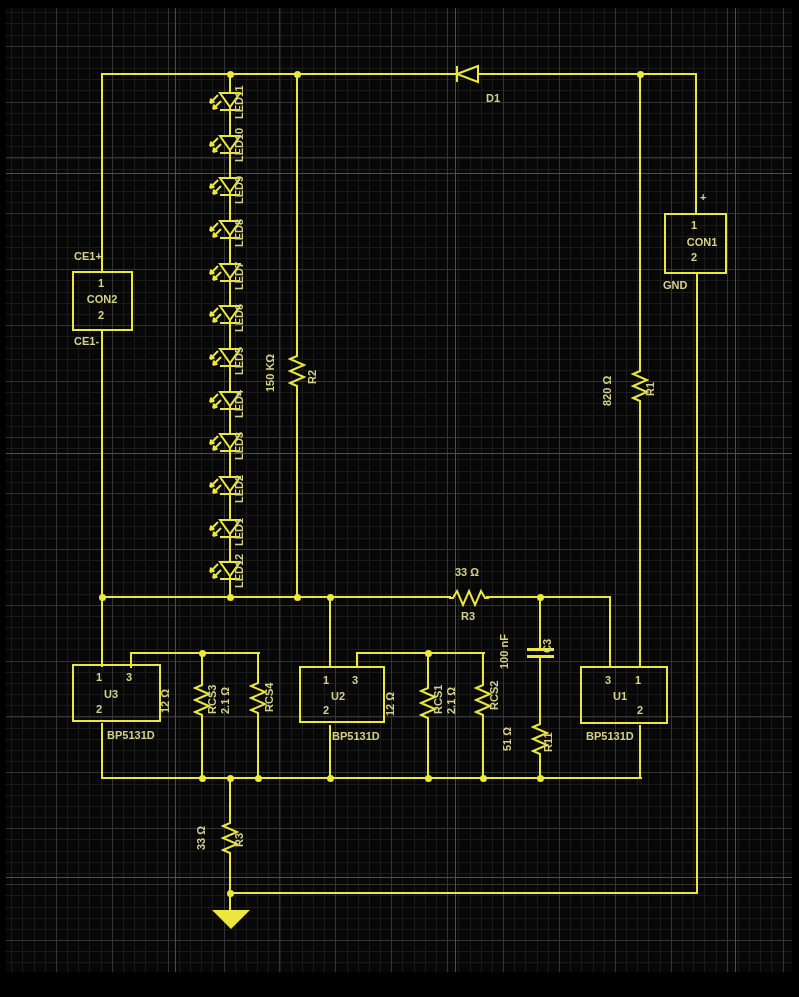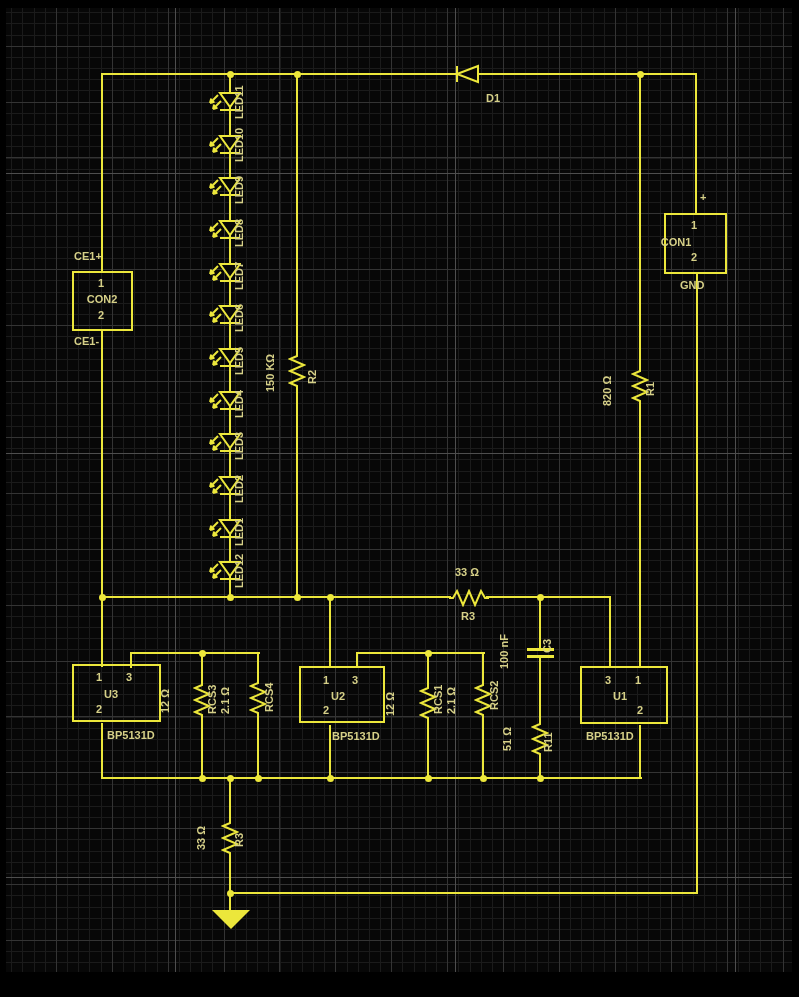--- a/index.html
+++ b/index.html
@@ -183,23 +183,23 @@
 
   <svg class="sym" style="left:453px;top:64px" width="28" height="20" viewBox="0 0 28 20">
     <line x1="4" y1="2" x2="4" y2="18"></line>
       <polygon points="4,10 25,2 25,18"></polygon>
   </svg>
   <div class="lab" style="left:486px;top:92px">D1</div>
 
   <div class="box" style="left:664px;top:213px;width:59px;height:57px"></div>
   <div class="lab" style="left:700px;top:191px">+</div>
   <div class="lab" style="left:691px;top:219px">1</div>
-  <div class="lab ctr" style="left:634px;top:236px;width:84px">CON1</div>
+  <div class="lab ctr" style="left:660px;top:236px;width:84px">CON1</div>
   <div class="lab" style="left:691px;top:251px">2</div>
-  <div class="lab" style="left:680px;top:279px">GND</div>
+  <div class="lab" style="left:663px;top:279px">GND</div>
 
   <div class="box" style="left:72px;top:271px;width:57px;height:56px"></div>
   <div class="lab" style="left:74px;top:250px">CE1+</div>
   <div class="lab" style="left:98px;top:277px">1</div>
   <div class="lab ctr" style="left:72px;top:293px;width:60px">CON2</div>
   <div class="lab" style="left:98px;top:309px">2</div>
   <div class="lab" style="left:74px;top:335px">CE1-</div>
 
   <svg class="sym rsym" style="left:288px;top:351px" width="18" height="40" viewBox="0 0 18 40">
       <polyline points="9,0 9,5 2,8 16,14 2,20 16,26 2,32 9,35 9,40"></polyline>

